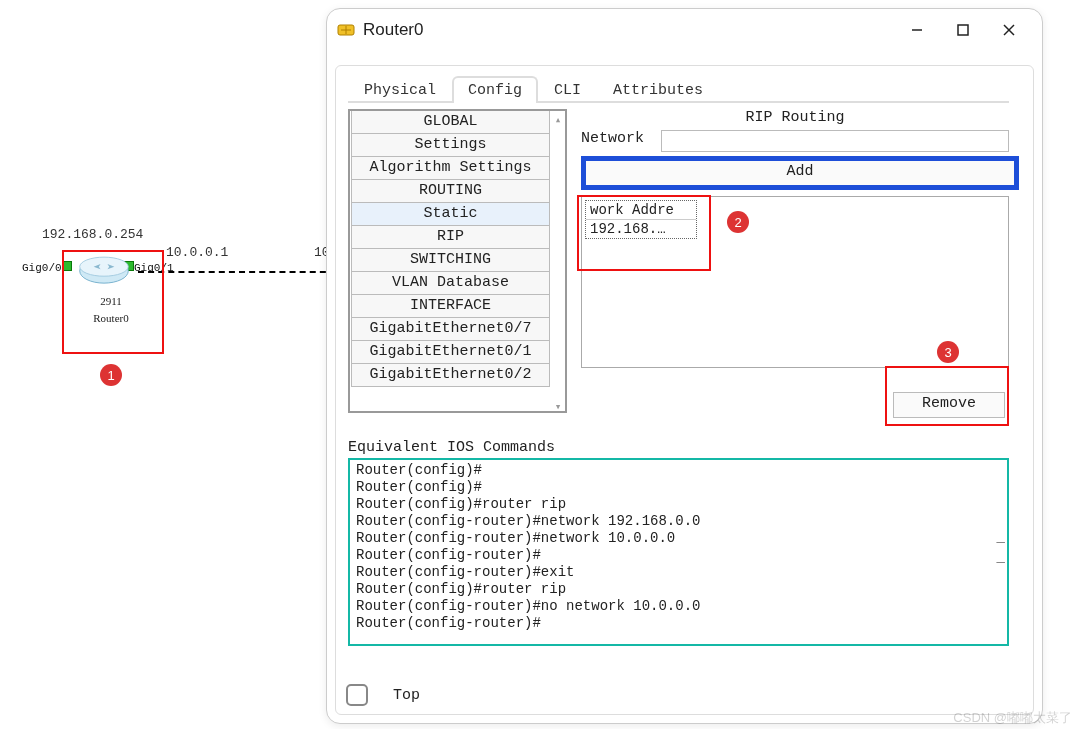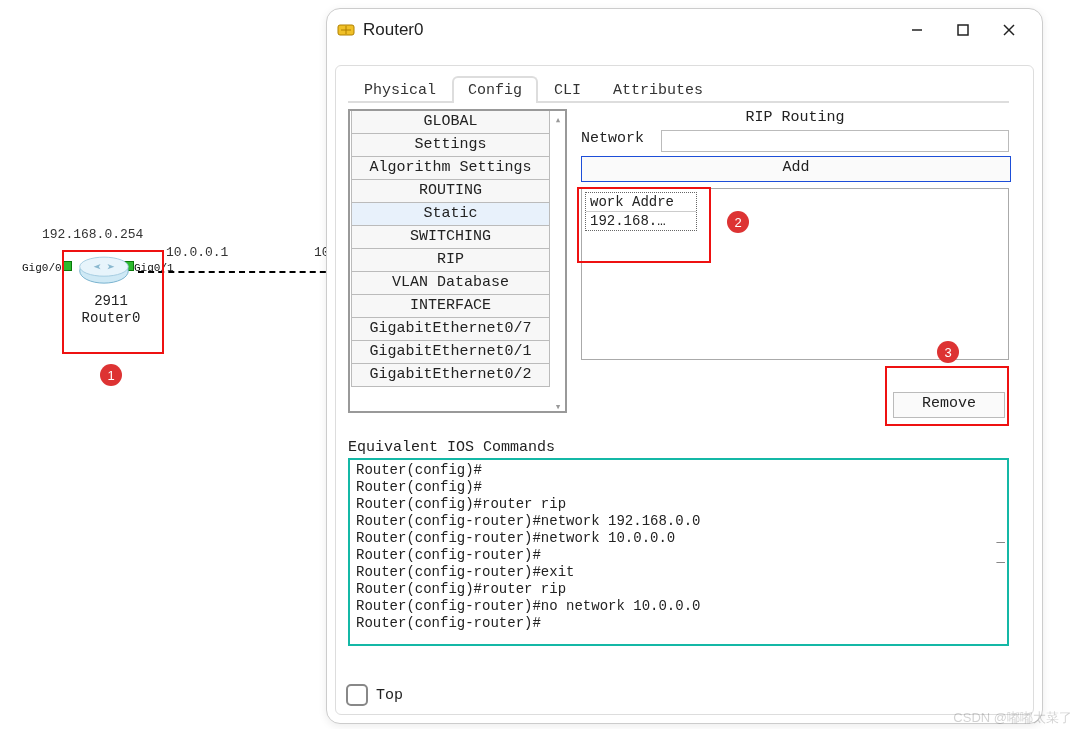--- a/index.html
+++ b/index.html
@@ -4,21 +4,21 @@
 <style>
   html,body{margin:0;padding:0;font-family:"Consolas","Courier New",monospace;font-size:15px;color:#222;background:#fff}
   .canvas{position:relative;width:1078px;height:729px;overflow:hidden}
   
   .topo{position:absolute;left:0;top:0;width:1078px;height:729px}
   .ip-label{position:absolute;font-family:Liberation Mono, monospace;font-size:13px;color:#333}
   .router-box{position:absolute;left:62px;top:250px;width:98px;height:100px;border:2px solid #e11;}
   .router-icon{position:absolute;left:78px;top:256px;width:52px;height:30px}
   .port-green{width:8px;height:8px;background:#2dba2d;display:inline-block;border:1px solid #0a7a0a}
   .port{position:absolute;font-family:Liberation Mono, monospace;font-size:11px;color:#111}
-  .router-name{position:absolute;left:62px;top:293px;width:98px;text-align:center;font-family:Liberation Mono, monospace;font-size:14px;line-height:17px}
+  .router-name{position:absolute;left:62px;top:293px;width:98px;text-align:center;font-family:Liberation Serif, serif;font-size:11px;line-height:17px}
   .topo-link{position:absolute;left:138px;top:271px;width:400px;border-top:2px dashed #000}
   .badge{position:absolute;width:22px;height:22px;border-radius:50%;background:#d33;color:#fff;font-family:Arial,sans-serif;font-size:13px;display:flex;align-items:center;justify-content:center}
   
   .win{position:absolute;left:326px;top:8px;width:715px;height:714px;background:#fff;border:1px solid #ccc;border-radius:14px;box-shadow:0 2px 8px rgba(0,0,0,0.08)}
   .titlebar{height:42px;display:flex;align-items:center;padding:0 10px}
   .titlebar .icon{width:18px;height:18px;margin-right:8px}
   .title{font-family:"Segoe UI",Arial,sans-serif;font-size:17px;color:#222;flex:1}
   .winbtn{width:46px;height:30px;display:flex;align-items:center;justify-content:center;font-family:"Segoe UI Symbol",sans-serif;font-size:14px;color:#222}
   .winbtn svg{display:block}
   
@@ -32,34 +32,34 @@
   .sidewrap{position:relative;width:215px;height:300px;border:2px solid #999}
   .sidelist{position:absolute;inset:0;right:14px;overflow:hidden}
   .siderow{height:22px;line-height:22px;text-align:center;border:1px solid #bbb;margin:-1px 1px 0 1px;background:#f7f7f7;font-size:15px}
   .siderow.sel{background:#e8f1fb}
   .sidescroll{position:absolute;right:0;top:0;width:14px;height:100%;display:flex;flex-direction:column;align-items:center;justify-content:space-between;color:#999;font-size:11px;padding:2px 0}
   .rip{flex:1;position:relative}
   .rip-title{text-align:center;font-size:15px;margin:0 0 4px 0}
   .rip-row{display:flex;align-items:flex-start;gap:10px;margin-bottom:2px}
   .rip-row label{width:70px}
   .rip-input{flex:1;height:20px;border:1px solid #bbb;background:#fff}
-  .addbtn{width:100%;max-width:430px;margin-left:auto;height:24px;border:1px solid #1d4ed8;background:#fafafa;text-align:center;line-height:22px;margin-top:4px}
+  .addbtn{width:100%;max-width:430px;margin-left:auto;height:24px;border:5px solid #1d4ed8;background:#fafafa;text-align:center;line-height:22px;margin-top:4px}
   .netbox{position:relative;margin-top:6px;height:170px;border:1px solid #aaa}
   .nethdr{position:absolute;left:3px;top:3px;width:110px;border:1px dotted #666;background:#fff}
   .nethdr div{padding:1px 4px;font-size:14px;border-bottom:1px solid #ccc}
   .nethdr div:last-child{border-bottom:none}
   .netbox-outline{position:absolute;left:-5px;top:-2px;width:130px;height:72px;border:2px solid #e11;pointer-events:none}
   .removebtn{position:absolute;right:4px;top:283px;width:110px;height:24px;border:1px solid #bbb;background:#fafafa;text-align:center;line-height:22px}
   .remove-outline{position:absolute;right:0;top:257px;width:120px;height:56px;border:2px solid #e11;pointer-events:none}
   
   .ioslbl{margin-top:30px;font-size:15px}
   .iosbox{border:2px solid #14b8a6;height:180px;margin-top:2px;padding:2px 6px;font-family:"Courier New",monospace;font-size:14px;line-height:17px;overflow:hidden;position:relative}
   .iosbox .sbar{position:absolute;right:2px;top:50%;transform:translateY(-50%);display:flex;flex-direction:column;gap:3px;color:#888;font-size:14px}
   
-  .toprow{position:absolute;left:10px;bottom:8px;display:flex;align-items:center;gap:8px}
+  .toprow{position:absolute;left:10px;bottom:8px;display:flex;align-items:center;gap:25px}
   .chk{width:18px;height:18px;border:2px solid #888;border-radius:5px}
   
   .wm{position:absolute;right:6px;bottom:2px;font-family:Arial,sans-serif;font-size:13px;color:rgba(0,0,0,0.18)}
 </style>
 </head>
 <body>
 
 <div class="canvas">
 
   <div class="topo">
@@ -126,22 +126,22 @@
       </div>
 
       <div class="toparea">
         <div class="sidewrap">
           <div class="sidelist">
             <div class="siderow">GLOBAL</div>
             <div class="siderow">Settings</div>
             <div class="siderow">Algorithm Settings</div>
             <div class="siderow">ROUTING</div>
             <div class="siderow sel">Static</div>
+            <div class="siderow">RIP</div>
             <div class="siderow">SWITCHING</div>
-            <div class="siderow">RIP</div>
             <div class="siderow">VLAN Database</div>
             <div class="siderow">INTERFACE</div>
             <div class="siderow">GigabitEthernet0/7</div>
             <div class="siderow">GigabitEthernet0/1</div>
             <div class="siderow">GigabitEthernet0/2</div>
           </div>
           <div class="sidescroll">
               <span>▴</span>
               <span>▾</span>
             </div>

